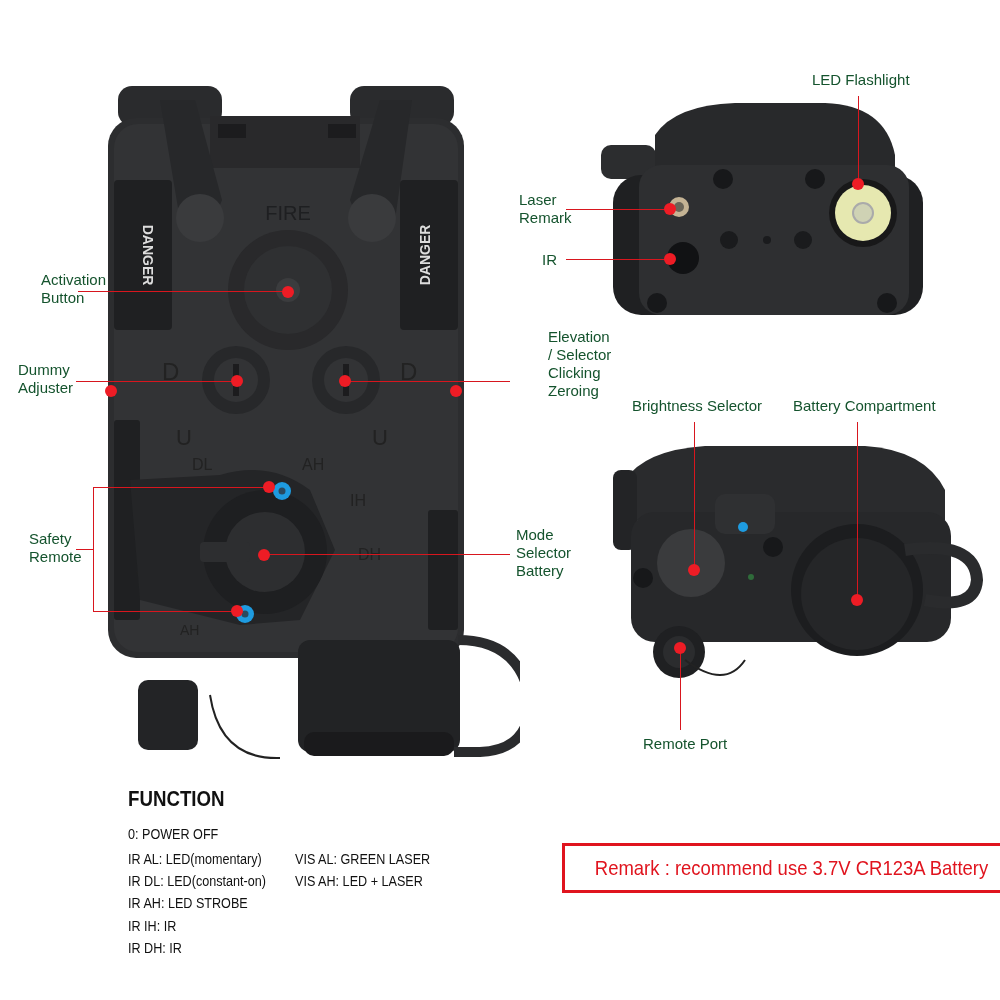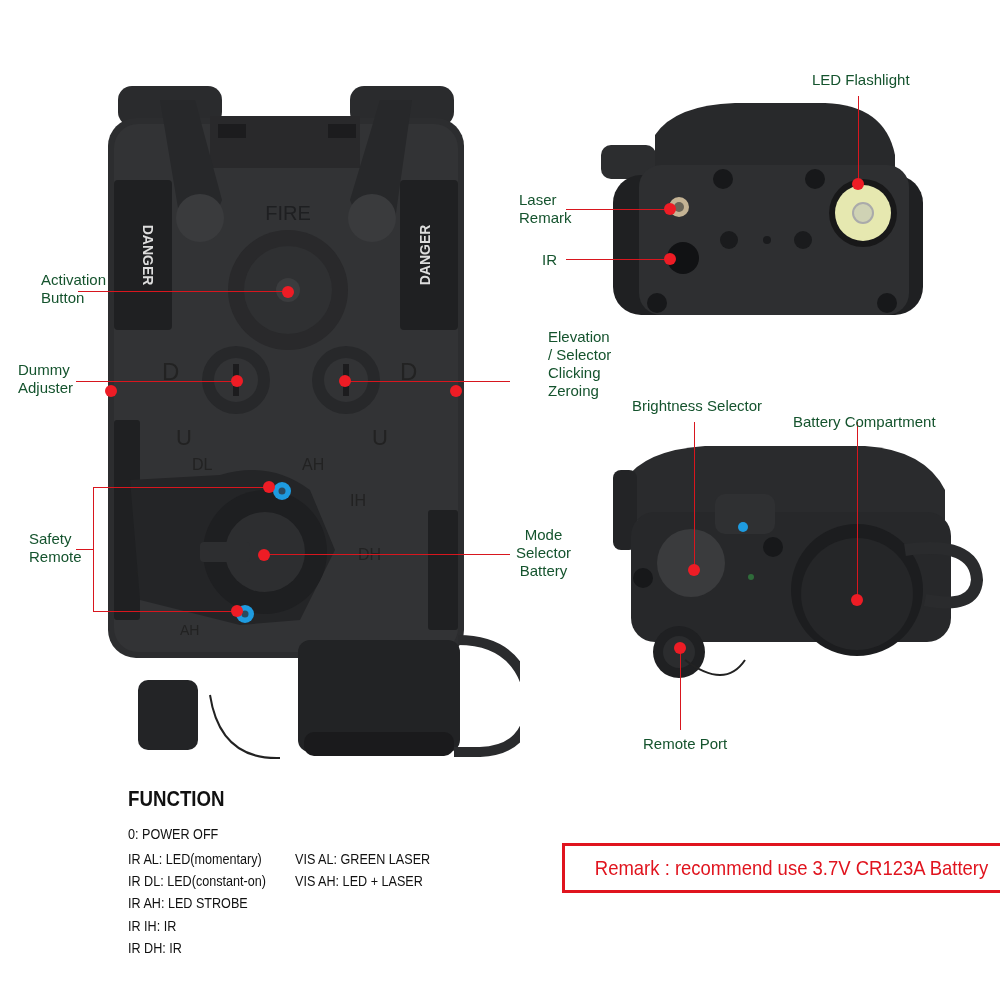--- a/index.html
+++ b/index.html
@@ -180,33 +180,33 @@
 <div class="callout" style="left:29px;top:530px;">
   <div>Safety</div>
   <div>Remote</div>
 </div>
 <div class="callout" style="left:516px;top:328px;margin-left:32px;">
   <div>Elevation</div>
   <div>/ Selector</div>
   <div>Clicking</div>
   <div>Zeroing</div>
 </div>
-<div class="callout" style="left:516px;top:526px;text-align:center;">
+<div class="callout" style="left:516px;top:526px;">
   <div>Mode</div>
   <div>Selector</div>
   <div>Battery</div>
 </div>
 <div class="callout" style="left:812px;top:71px;">LED Flashlight</div>
 <div class="callout" style="left:519px;top:191px;">
   <div>Laser</div>
   <div>Remark</div>
 </div>
 <div class="callout" style="left:542px;top:251px;">IR</div>
 <div class="callout" style="left:632px;top:397px;">Brightness Selector</div>
-<div class="callout" style="left:793px;top:413px;text-align:center;">Battery Compartment</div>
+<div class="callout" style="left:793px;top:397px;text-align:center;">Battery Compartment</div>
 <div class="callout" style="left:643px;top:735px;">Remote Port</div>
 
 <div class="func-title">FUNCTION</div>
 <div class="func-line" style="left:128px;top:823px;">0:  POWER OFF</div>
 <div class="func-line" style="left:128px;top:848px;">IR AL: LED(momentary)</div>
 <div class="func-line" style="left:128px;top:870px;">IR DL: LED(constant-on)</div>
 <div class="func-line" style="left:128px;top:892px;">IR AH: LED STROBE</div>
 <div class="func-line" style="left:128px;top:915px;">IR IH: IR</div>
 <div class="func-line" style="left:128px;top:937px;">IR DH: IR</div>
 <div class="func-line" style="left:295px;top:848px;">VIS AL: GREEN LASER</div>

